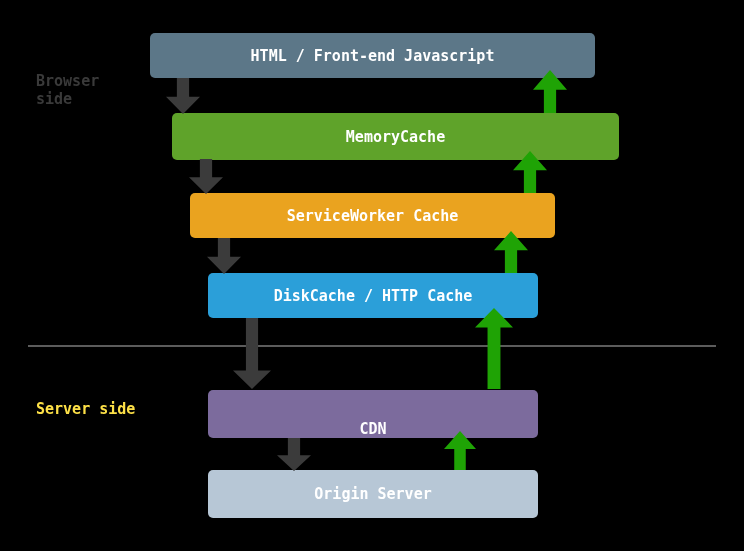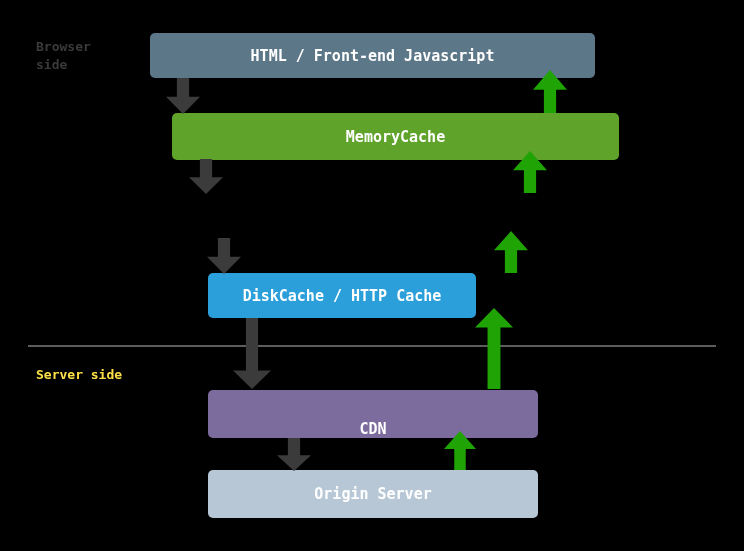--- a/index.html
+++ b/index.html
@@ -36,33 +36,34 @@
     left: 28px;
     top: 345px;
     width: 688px;
     height: 2px;
     z-index: 0;
   }
 
   .faint {
     position: absolute;
     font-weight: bold;
-    font-size: 13px;
+    font-size: 15px;
     line-height: 18px;
     z-index: 0;
     white-space: pre-line;
+    margin-top: 34px;
   }
   #label-browser { left: 36px; top: 38px;  width: 120px; }
   #label-server  { left: 36px; top: 366px; width: 150px; }
 
   
   #box-html   { left: 150px; top: 33px;  width: 445px; height: 45px; }
   #box-memory { left: 172px; top: 113px; width: 447px; height: 47px; }
   #box-sw     { left: 190px; top: 193px; width: 365px; height: 45px; }
-  #box-disk   { left: 208px; top: 273px; width: 268px; height: 45px; }
+  #box-disk   { left: 208px; top: 273px; width: 330px; height: 45px; }
   #box-cdn    { left: 208px; top: 390px; width: 330px; height: 48px; }
   #box-origin { left: 208px; top: 470px; width: 330px; height: 48px; }
 
   
   #arr-d1 { left: 166px; top: 78px;  width: 34px; height: 36px; }
   #arr-d2 { left: 189px; top: 159px; width: 34px; height: 35px; }
   #arr-d3 { left: 207px; top: 238px; width: 34px; height: 36px; }
   #arr-d4 { left: 233px; top: 318px; width: 38px; height: 71px; }
   #arr-d5 { left: 277px; top: 438px; width: 34px; height: 33px; }
 
@@ -81,20 +82,23 @@
   <div class="faint" id="label-browser" style="color: rgb(58, 58, 58);">Browser
 side</div>
   <div class="faint" id="label-server" style="color: #fde047;">Server side</div>
 
   <div class="layer-box" id="box-html" style="background: rgb(92, 119, 136);">
     <span>HTML / Front-end Javascript</span>
   </div>
   <div class="layer-box" id="box-memory" style="background: rgb(95, 163, 42);">
     <span>MemoryCache</span>
   </div>
+  <div class="layer-box" id="box-sw" style="background: rgb(234, 163, 31);">
+    <span>ServiceWorker Cache</span>
+  </div>
   <div class="layer-box" id="box-disk" style="background: rgb(43, 159, 217);">
     <span>DiskCache / HTTP Cache</span>
   </div>
   <div class="layer-box" id="box-cdn" style="background: rgb(124, 107, 157); align-items: flex-end;">
     <span>CDN</span>
   </div>
   <div class="layer-box" id="box-origin" style="background: rgb(183, 199, 214);">
     <span>Origin Server</span>
   </div>
 

